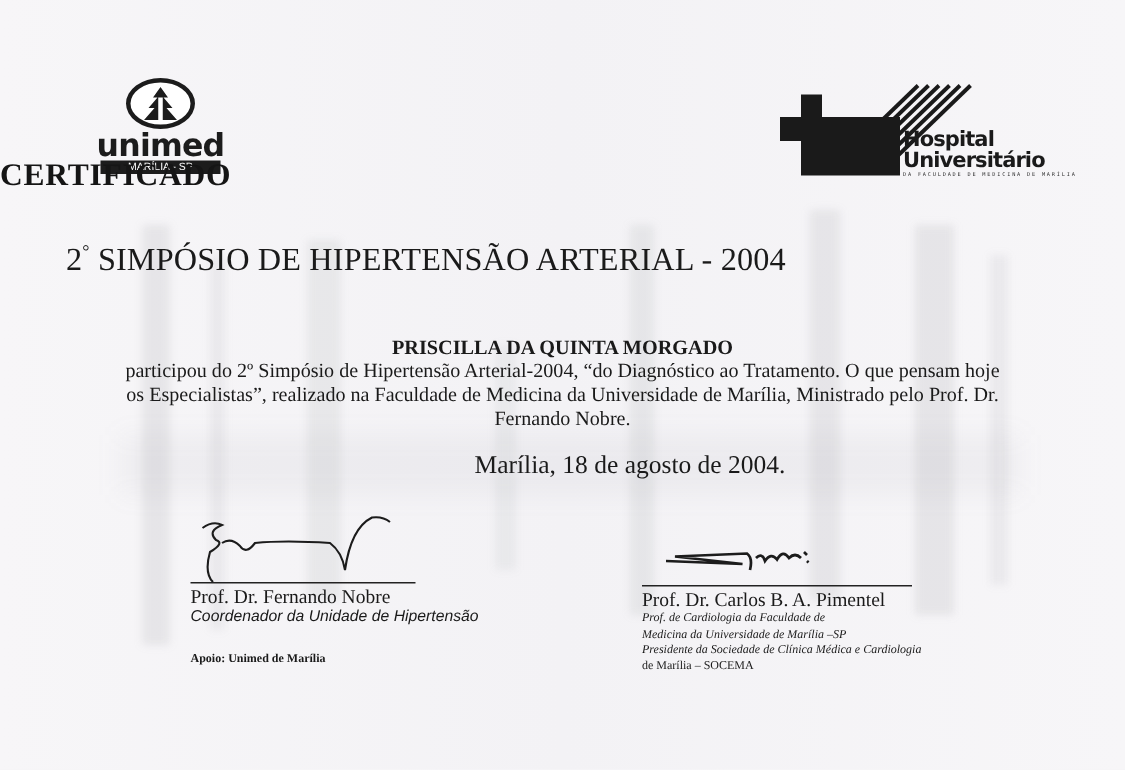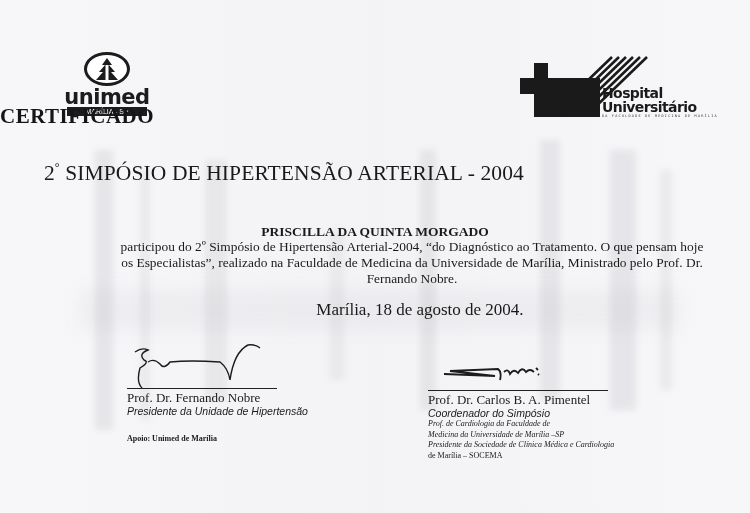--- a/index.html
+++ b/index.html
@@ -56,21 +56,21 @@
     position: absolute; left: 0; width: 750px; top: 104px; text-align: left;
     font-weight: bold; font-size: 21px; letter-spacing: 0.5px; color: #151515;
   }
   .event {
     position: absolute; left: 0; width: 750px; top: 160px; text-align: left;
     font-size: 21.5px; color: #1a1a1a; letter-spacing: 0.1px; padding-left: 44px;
   }
   .event sup { font-size: 12px; vertical-align: 9px; }
   .certify { position: absolute; left: 0; width: 750px; top: 196px; text-align: center; font-size: 13px; }
   .participant { position: absolute; left: 0; width: 750px; top: 224px; text-align: center; font-size: 13.5px; font-weight: bold; }
-  .body-text { position: absolute; left: 80px; width: 590px; top: 239px; text-align: center; font-size: 13.4px; line-height: 16px; margin-left: 37px; }
+  .body-text { position: absolute; left: 80px; width: 590px; top: 239px; text-align: center; font-size: 13.4px; line-height: 16px; }
   .date { position: absolute; left: 16px; width: 750px; top: 300px; text-align: center; font-size: 17px; padding-left: 29px; }
 
   .sig { position: absolute; }
   .sig .line { border-top: 1px solid #222; }
   .sig .nm { font-size: 13px; line-height: 14px; margin-top: 2px; }
   .sig .role { font-style: italic; font-size: 10.5px; line-height: 12px; font-family: "Liberation Sans", sans-serif; }
   .sig .small { font-style: italic; font-size: 7.6px; line-height: 10px; }
   .sig1 { left: 127px; top: 340px; width: 300px; }
   .sig1 .line { width: 150px; margin-top: 48px; }
   .sig2 { left: 428px; top: 358px; width: 240px; }
@@ -133,29 +133,28 @@
   <div class="participant">PRISCILLA DA QUINTA MORGADO</div>
   <div class="body-text">participou do 2º Simpósio de Hipertensão Arterial-2004,  “do Diagnóstico ao Tratamento. O que pensam hoje os Especialistas”,  realizado na Faculdade de Medicina da Universidade de Marília, Ministrado pelo Prof. Dr. Fernando Nobre.</div>
   <div class="date">Marília, 18 de agosto de 2004.</div>
 
   <svg class="scribble" style="left:130px;top:342px;" width="135" height="50" viewBox="0 0 135 50">
     <path d="M5 10 Q12 5 18 8 Q8 12 14 18 Q20 20 10 26 Q6 40 12 46 M18 20 Q24 16 30 22 Q34 28 40 20 Q60 18 90 20 Q98 26 100 38 Q104 10 118 3 Q125 2 130 6" fill="none" stroke="#1c1c1c" stroke-width="1.4"></path>
   </svg>
   <div class="sig sig1">
     <div class="line"></div>
     <div class="nm">Prof. Dr. Fernando Nobre</div>
-    <div class="role">Presidente da Unidade de Hipertensão</div>
+    <div class="role">Coordenador da Unidade de Hipertensão</div>
   </div>
   <div class="apoio">Apoio: Unimed de Marília</div>
 
   <svg class="scribble" style="left:440px;top:362px;" width="110" height="22" viewBox="0 0 110 22">
     <path d="M4 12 L55 14 L10 9 L58 7 Q62 10 60 18 M64 10 Q68 6 70 12 Q74 6 78 11 Q82 4 86 10 Q90 6 94 10 M96 6 l2 2 M98 12 l1 1" fill="none" stroke="#1c1c1c" stroke-width="1.8"></path>
   </svg>
   <div class="sig sig2">
     <div class="line"></div>
     <div class="nm">Prof. Dr. Carlos B. A. Pimentel</div>
-    <div class="role">Coordenador do Simpósio</div>
     <div class="small">Prof. de Cardiologia da Faculdade de</div>
     <div class="small">Medicina da Universidade de Marília –SP</div>
     <div class="small">Presidente da Sociedade de Clínica Médica e Cardiologia</div>
     <div class="last">de Marília – SOCEMA</div>
   </div>
 </div>
 
 </body></html>

